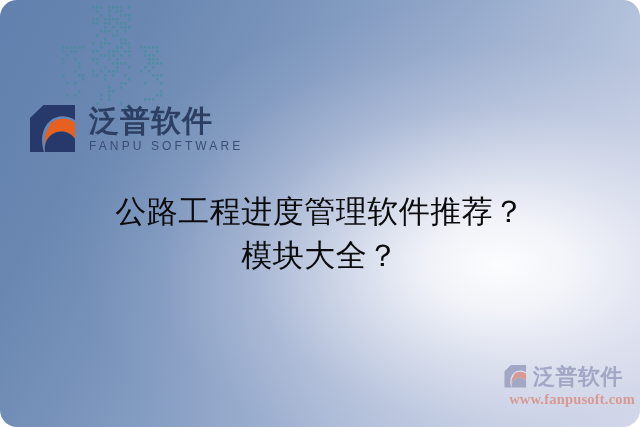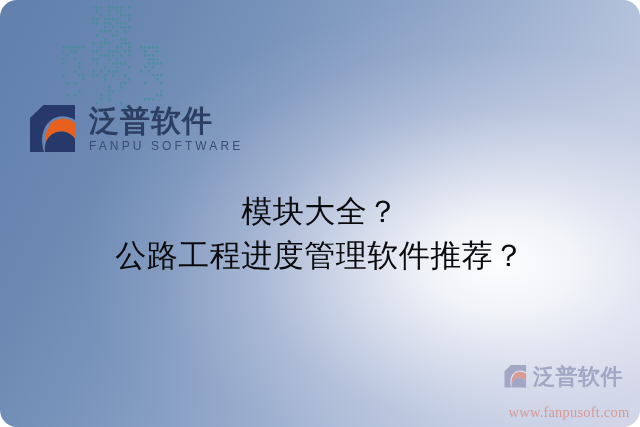--- a/index.html
+++ b/index.html
@@ -124,25 +124,25 @@
     margin-left: 3px;
     font-family: "Liberation Sans", sans-serif;
     font-size: 22px;
     font-weight: bold;
     letter-spacing: 0.5px;
     color: #9aa0bf;
     line-height: 1;
     white-space: nowrap;
   }
   #wm-url {
-    margin-top: 16px;
-    text-align: center;
+    margin-top: 3px;
+    text-align: right;
     font-family: "Liberation Serif", "DejaVu Serif", serif;
     font-size: 14.5px;
-    font-weight: normal;
+    font-weight: bold;
     letter-spacing: 0.2px;
     color: #d99186;
     line-height: 1;
     white-space: nowrap;
   }
 </style>
 </head>
 <body>
 
 <div id="banner">
@@ -325,22 +325,22 @@
       <path d="M24 20 C32 14 42 15 48 20 L48 36 C43 28 32 26 24 32 C19 36 17 43 18 49 L18 32 Z" fill="#e8601e"></path>
       <path d="M24 32 C32 26 43 28 48 36 L48 49 L18 49 C17 43 19 36 24 32 Z" fill="#27386a"></path>
     </svg>
     <div id="logo-wordmark">
       <div id="logo-cn">泛普软件</div>
       <div id="logo-en">FANPU SOFTWARE</div>
     </div>
   </div>
 
   <div id="headline">
+    <span class="hl-line">公路工程进度管理软件推荐？</span>
     <span class="hl-line">模块大全？</span>
-    <span class="hl-line">公路工程进度管理软件推荐？</span>
   </div>
 
   <div id="watermark">
     <div id="wm-row">
       <svg id="wm-mark" viewBox="0 0 56 52">
         <path d="M16.5 2 L48 2 L48 17 C40 12 30 12 23 18 C15 25 13 37 17 49 L3 49 L3 15 Z" fill="#9aa0bf"></path>
         <path d="M24 20 C32 14 42 15 48 20 L48 36 C43 28 32 26 24 32 C19 36 17 43 18 49 L18 32 Z" fill="#d99186"></path>
         <path d="M24 32 C32 26 43 28 48 36 L48 49 L18 49 C17 43 19 36 24 32 Z" fill="#9aa0bf"></path>
       </svg>
       <div id="wm-cn">泛普软件</div>

